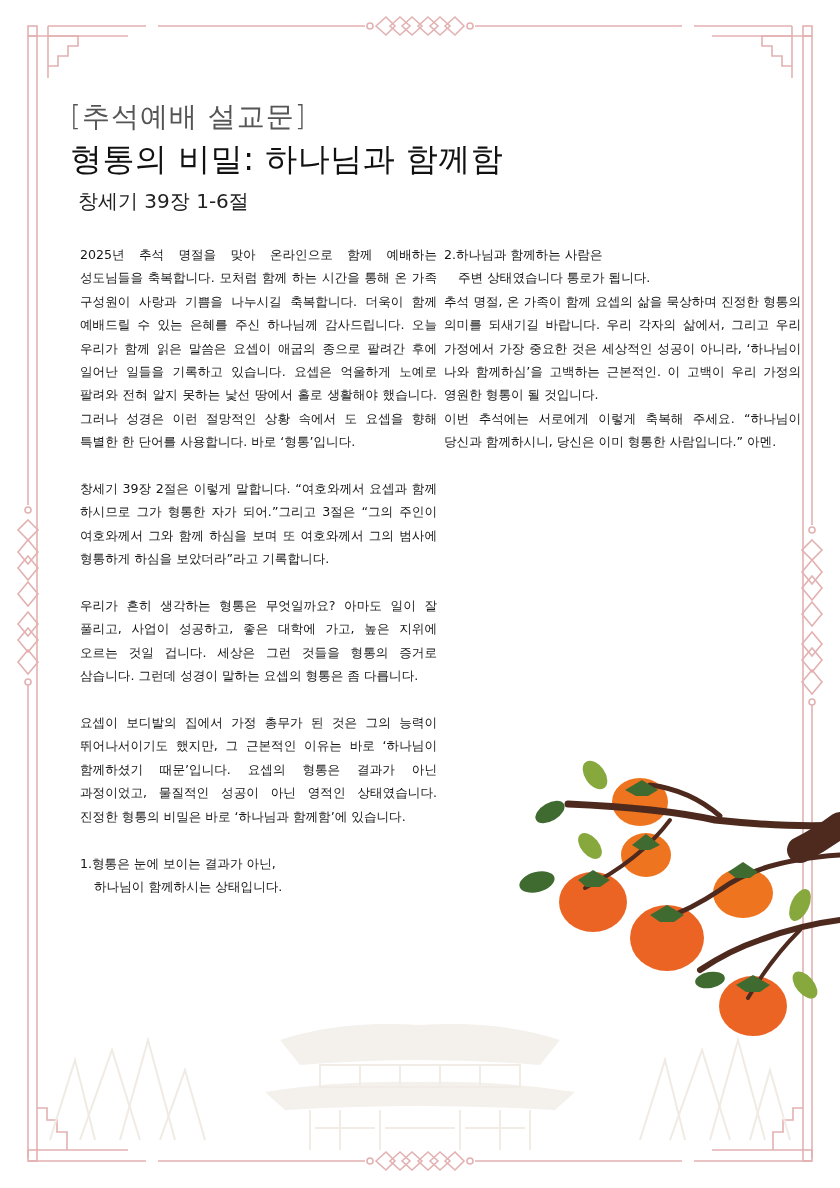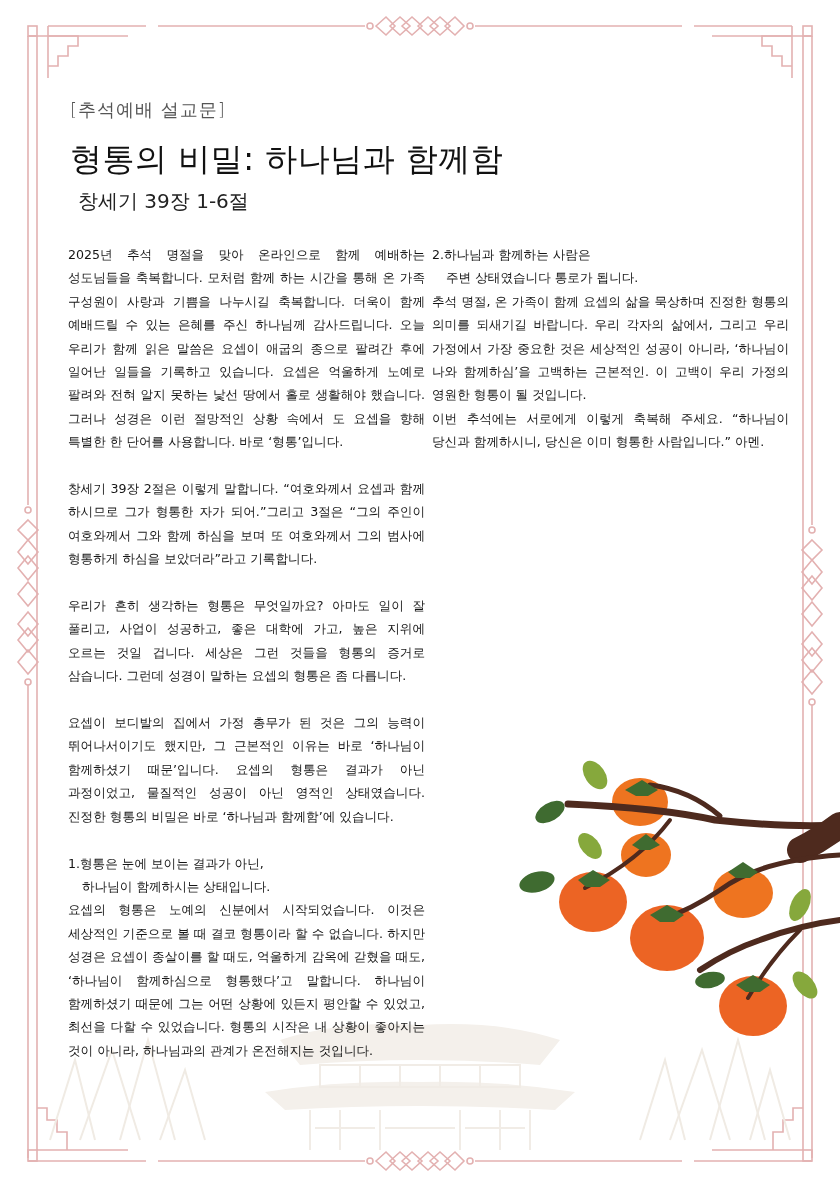--- a/index.html
+++ b/index.html
@@ -3,34 +3,34 @@
   <meta charset="utf-8">
   <style>
     html, body { margin: 0; padding: 0; background: #ffffff; }
     body {
       width: 840px; height: 1188px; position: relative; overflow: hidden;
       font-family: "DejaVu Sans", "Liberation Sans", sans-serif; color: #1a1a1a;
     }
     .frame { position: absolute; left: 0; top: 0; width: 840px; height: 1188px; pointer-events: none; }
     .kicker {
       position: absolute; left: 70px; top: 98px;
-      font-size: 18px; color: #555; letter-spacing: 1px; font-weight: 300;
+      font-size: 28px; color: #555; letter-spacing: 1px; font-weight: 300;
     }
     .title {
       position: absolute; left: 70px; top: 138px;
       font-size: 32px; color: #111; font-weight: 400; letter-spacing: 0.5px;
     }
     .scripture {
       position: absolute; left: 78px; top: 188px;
       font-size: 20px; color: #222;
     }
     .col {
       position: absolute; top: 243px; width: 357px;
       font-size: 12.6px; line-height: 23.4px; color: #151515;
-      text-align: justify; word-break: keep-all;
+      text-align: justify; word-break: keep-all; margin-left: 12px;
     }
     .col-left { left: 68px; }
     .col-right { left: 432px; }
     .para { margin: 0 0 23.4px 0; }
     .para.tight { margin-bottom: 0; }
     .heading { margin: 0; }
     .heading .indent { display: block; padding-left: 14px; }
     .illustration { position: absolute; left: 500px; top: 750px; width: 340px; height: 300px; }
     .bg-art { position: absolute; left: 40px; top: 1010px; width: 760px; height: 140px; }
   </style>
@@ -164,21 +164,20 @@
 
 <div class="col col-left">
   <p class="para">2025년 추석 명절을 맞아 온라인으로 함께 예배하는 성도님들을 축복합니다. 모처럼 함께 하는 시간을 통해 온 가족 구성원이 사랑과 기쁨을 나누시길 축복합니다. 더욱이 함께 예배드릴 수 있는 은혜를 주신 하나님께 감사드립니다. 오늘 우리가 함께 읽은 말씀은 요셉이 애굽의 종으로 팔려간 후에 일어난 일들을 기록하고 있습니다. 요셉은 억울하게 노예로 팔려와 전혀 알지 못하는 낯선 땅에서 홀로 생활해야 했습니다. 그러나 성경은 이런 절망적인 상황 속에서 도 요셉을 향해 특별한 한 단어를 사용합니다. 바로 ‘형통’입니다.</p>
   <p class="para">창세기 39장 2절은 이렇게 말합니다. “여호와께서 요셉과 함께 하시므로 그가 형통한 자가 되어.”그리고 3절은 “그의 주인이 여호와께서 그와 함께 하심을 보며 또 여호와께서 그의 범사에 형통하게 하심을 보았더라”라고 기록합니다.</p>
   <p class="para">우리가 흔히 생각하는 형통은 무엇일까요? 아마도 일이 잘 풀리고, 사업이 성공하고, 좋은 대학에 가고, 높은 지위에 오르는 것일 겁니다. 세상은 그런 것들을 형통의 증거로 삼습니다. 그런데 성경이 말하는 요셉의 형통은 좀 다릅니다.</p>
   <p class="para">요셉이 보디발의 집에서 가정 총무가 된 것은 그의 능력이 뛰어나서이기도 했지만, 그 근본적인 이유는 바로 ‘하나님이 함께하셨기 때문’입니다. 요셉의 형통은 결과가 아닌 과정이었고, 물질적인 성공이 아닌 영적인 상태였습니다. 진정한 형통의 비밀은 바로 ‘하나님과 함께함’에 있습니다.</p>
   <p class="heading">
     <span>1.형통은 눈에 보이는 결과가 아닌,</span>
     <span class="indent">하나님이 함께하시는 상태입니다.</span>
   </p>
-  <p class="para tight">요셉의 형통은 노예의 신분에서 시작되었습니다. 이것은 세상적인 기준으로 볼 때 결코 형통이라 할 수 없습니다. 하지만 성경은 요셉이 종살이를 할 때도, 억울하게 감옥에 갇혔을 때도, ‘하나님이 함께하심으로 형통했다’고 말합니다. 하나님이 함께하셨기 때문에 그는 어떤 상황에 있든지 평안할 수 있었고, 최선을 다할 수 있었습니다. 형통의 시작은 내 상황이 좋아지는 것이 아니라, 하나님과의 관계가 온전해지는 것입니다.</p>
 </div>
 
 <div class="col col-right">
   <p class="heading">
     <span>2.하나님과 함께하는 사람은</span>
     <span class="indent">주변 상태였습니다 통로가 됩니다.</span>
   </p>
   <p class="para tight">추석 명절, 온 가족이 함께 요셉의 삶을 묵상하며 진정한 형통의 의미를 되새기길 바랍니다. 우리 각자의 삶에서, 그리고 우리 가정에서 가장 중요한 것은 세상적인 성공이 아니라, ‘하나님이 나와 함께하심’을 고백하는 근본적인. 이 고백이 우리 가정의 영원한 형통이 될 것입니다.</p>
   <p class="para tight">이번 추석에는 서로에게 이렇게 축복해 주세요. “하나님이 당신과 함께하시니, 당신은 이미 형통한 사람입니다.” 아멘.</p>
 </div>

